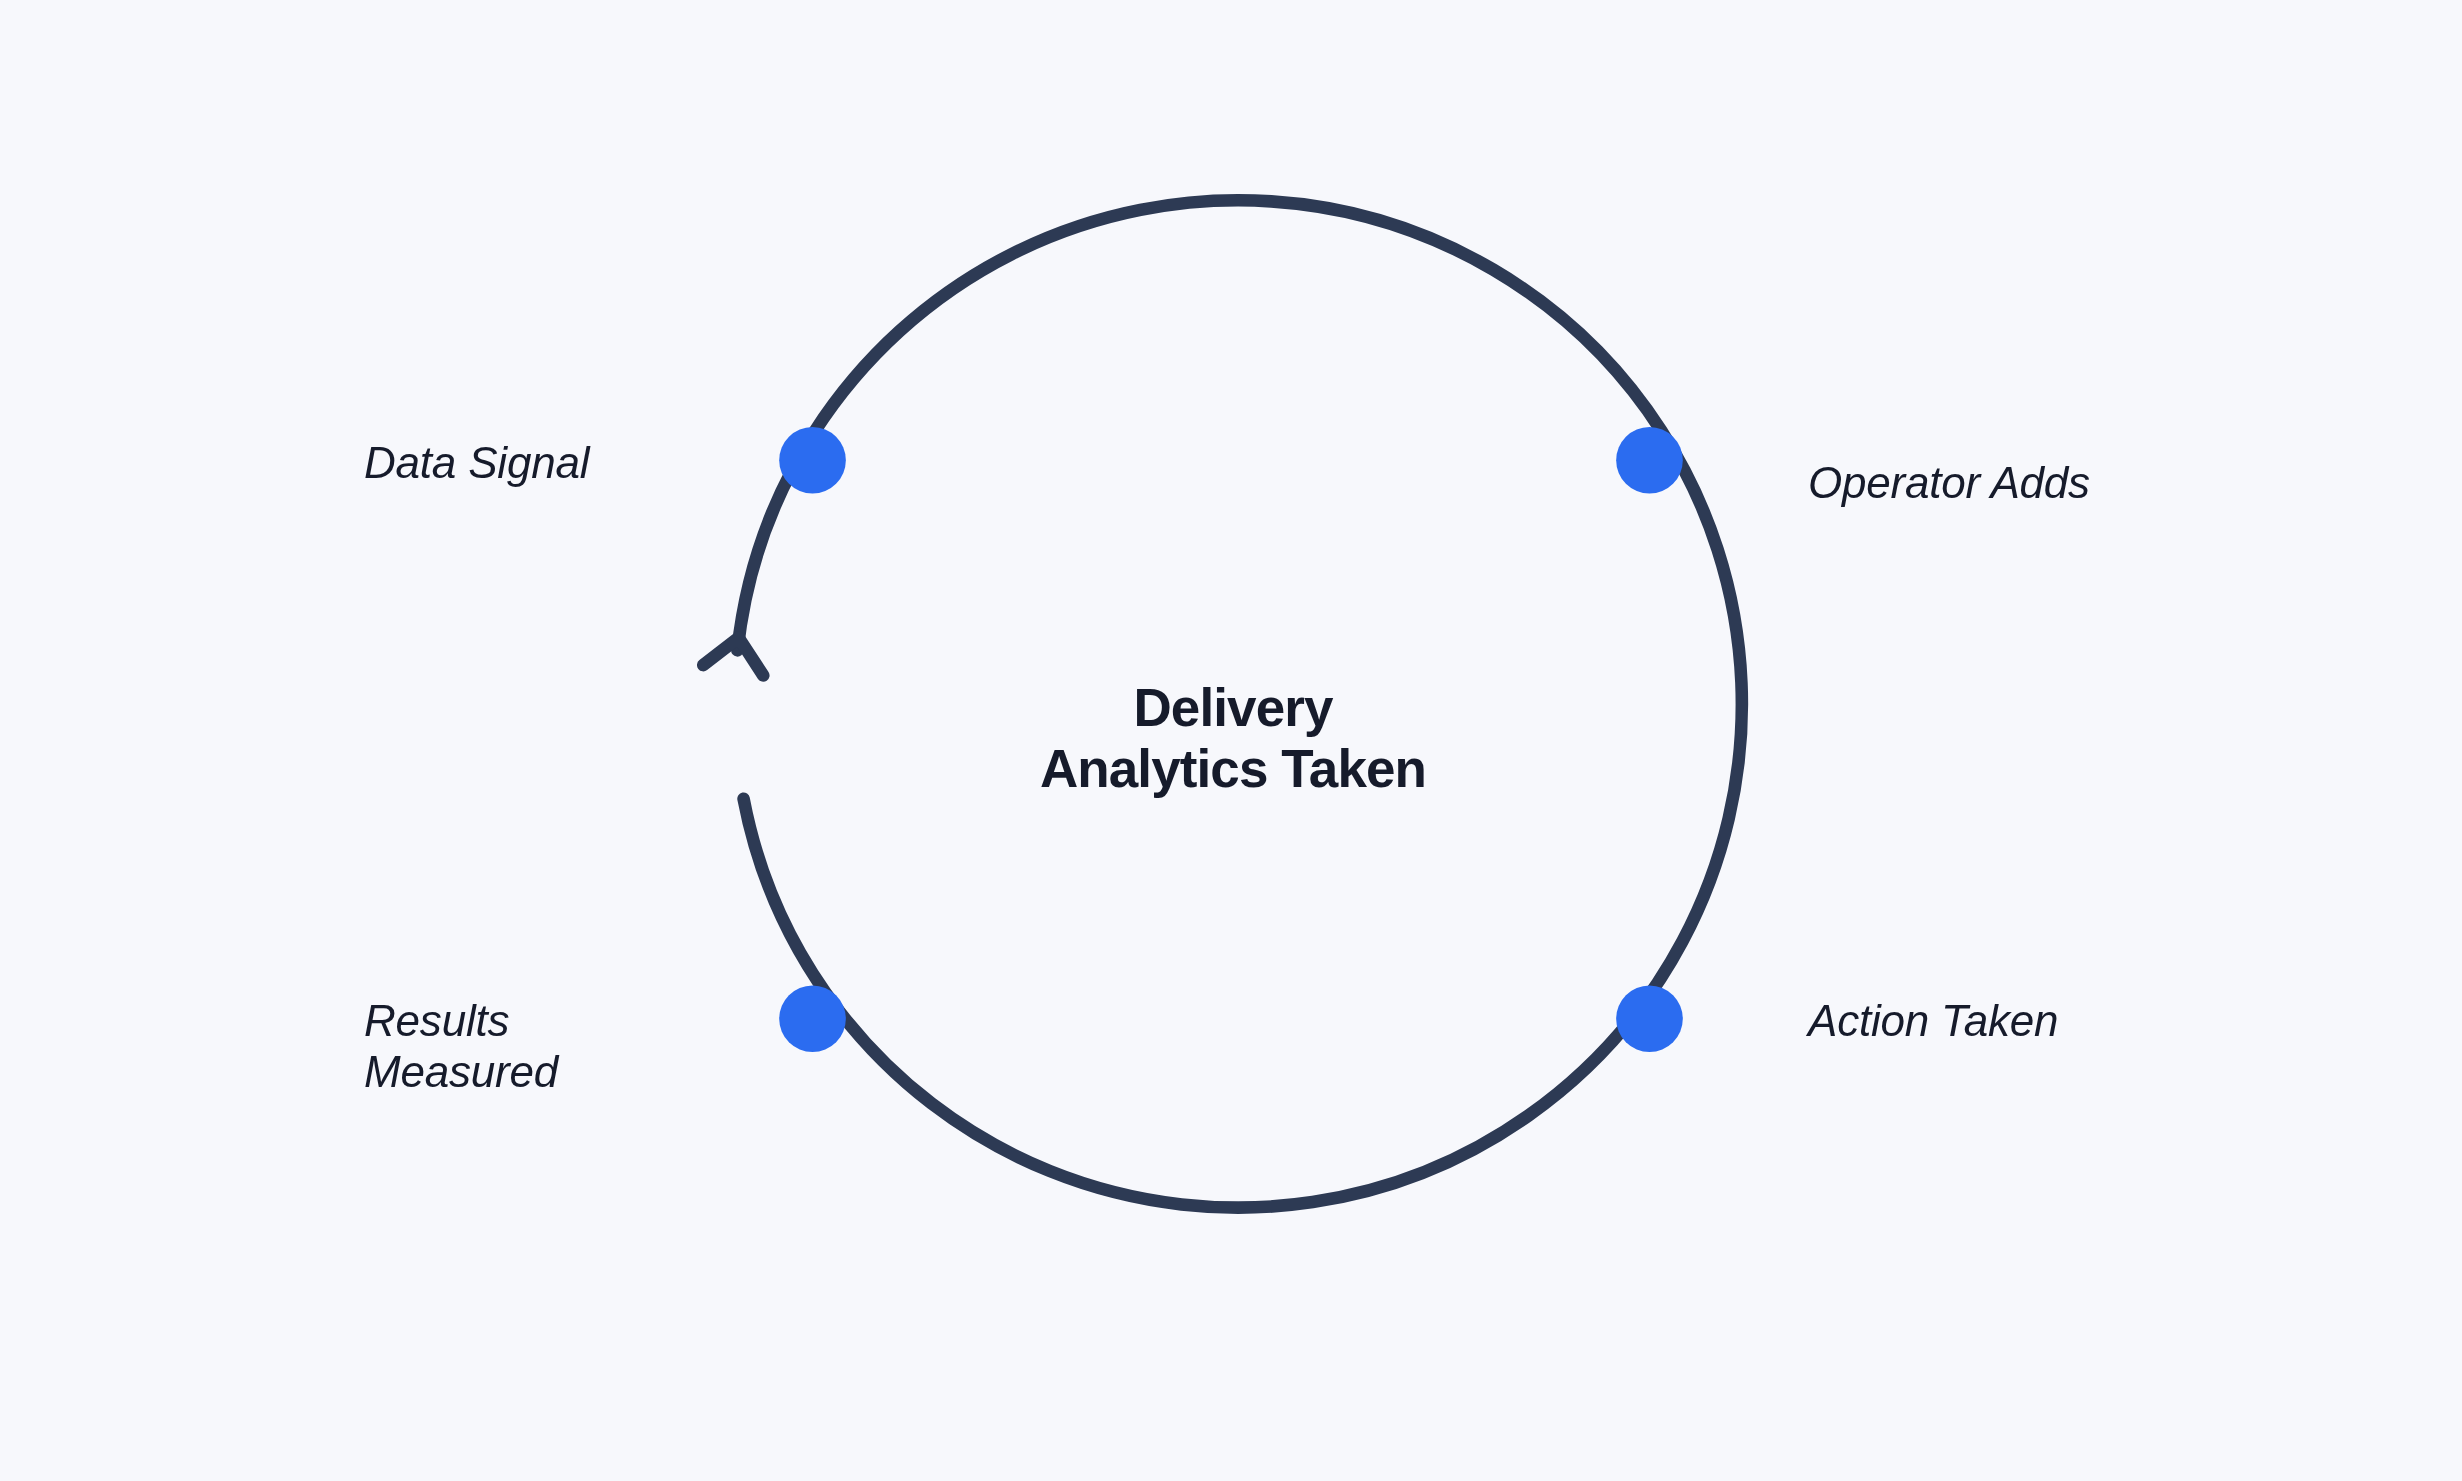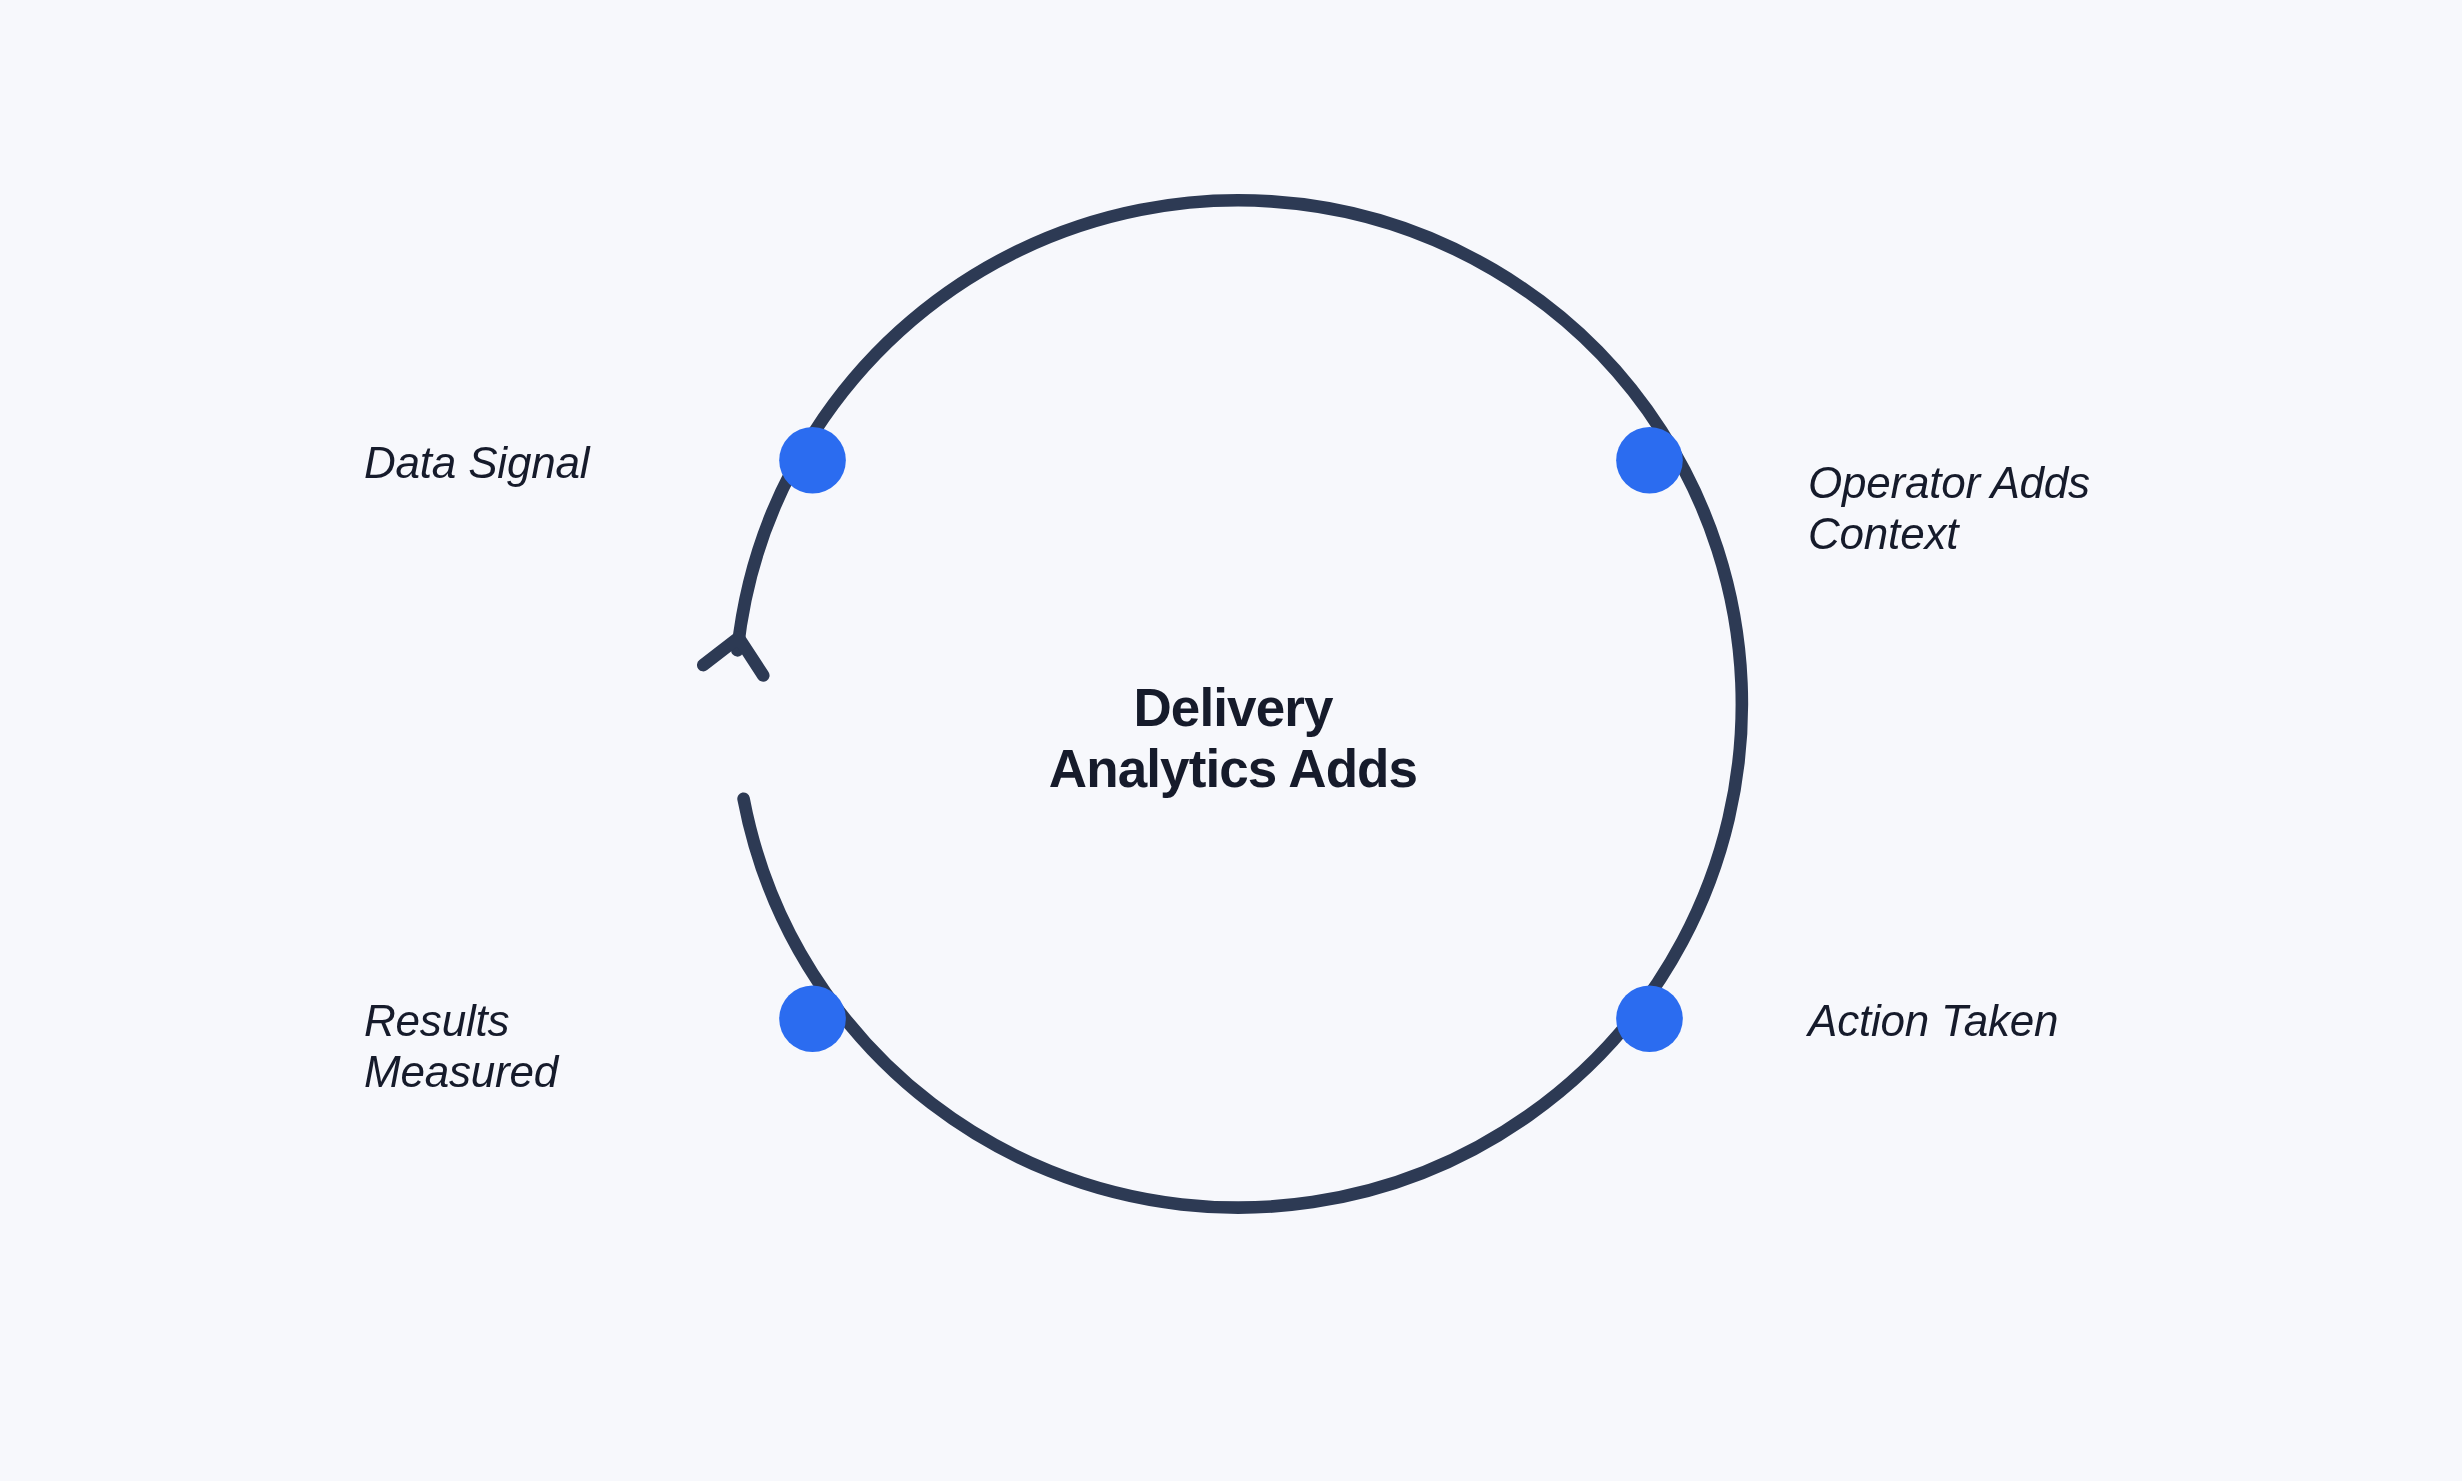--- a/index.html
+++ b/index.html
@@ -98,30 +98,29 @@
     <path id="loop-arrowhead" d="M 949.5 897.5 L 997.2 860.5 L 1030.5 911.5" fill="none" stroke="#2d3a54" stroke-width="17" stroke-linecap="round" stroke-linejoin="round"></path>
 
     <circle cx="1097" cy="621" r="45" fill="#2b6cf0"></circle>
     <circle cx="2227" cy="621" r="45" fill="#2b6cf0"></circle>
     <circle cx="2227" cy="1375" r="45" fill="#2b6cf0"></circle>
     <circle cx="1097" cy="1375" r="45" fill="#2b6cf0"></circle>
   </svg>
 
   <div class="center-title">
     <span class="line">Delivery</span>
-    <span class="line">Analytics Adds</span>
+    <span class="line">Analytics Taken</span>
   </div>
 
   <div id="label-data-signal" class="node-label label-left">
     <span class="line">Data Signal</span>
   </div>
 
   <div id="label-operator-context" class="node-label label-right">
     <span class="line">Operator Adds</span>
-    <span class="line">Context</span>
   </div>
 
   <div id="label-action-taken" class="node-label label-right">
     <span class="line">Action Taken</span>
   </div>
 
   <div id="label-results-measured" class="node-label label-left">
     <span class="line">Results</span>
     <span class="line">Measured</span>
   </div>

